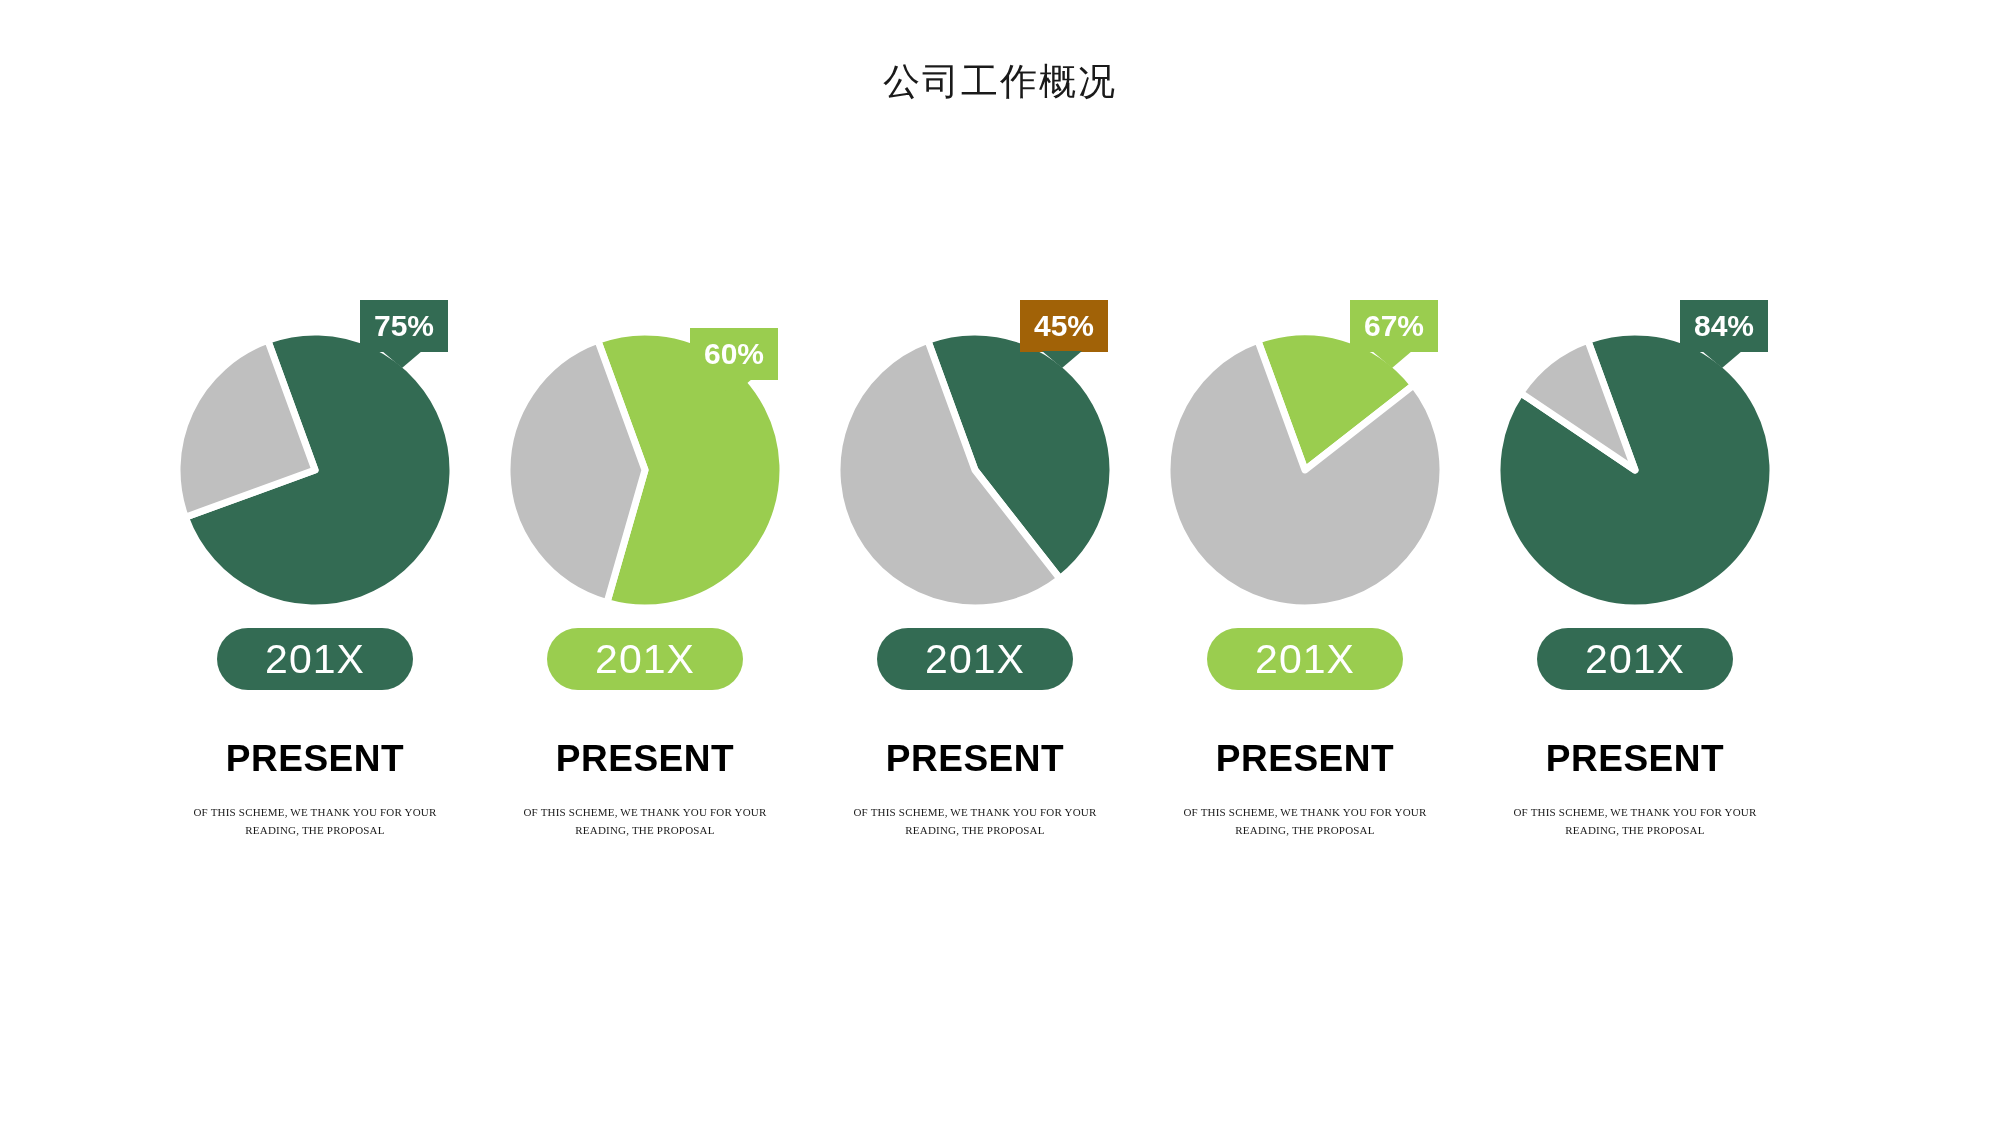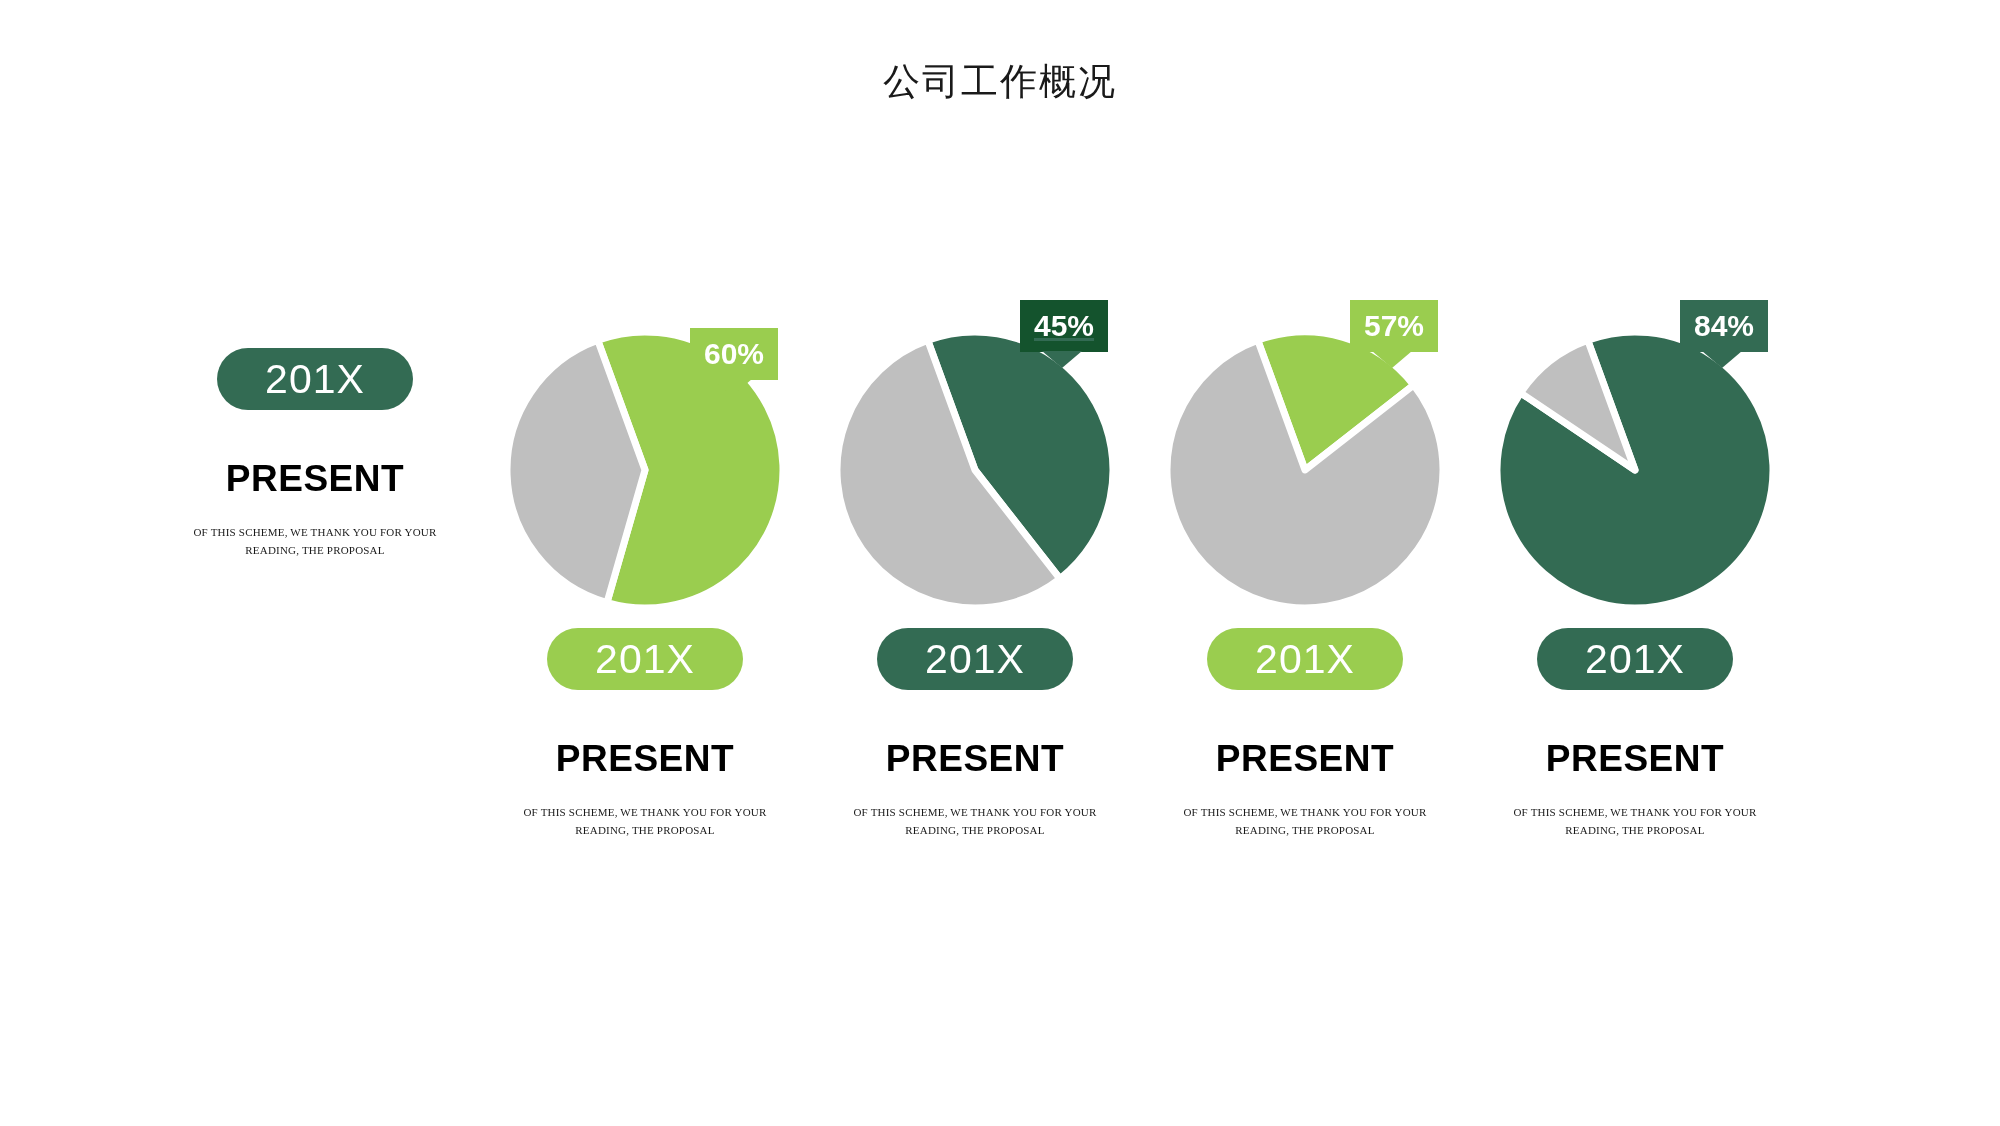--- a/index.html
+++ b/index.html
@@ -138,20 +138,29 @@
   }
 </style>
 </head>
 <body style="background: rgb(255, 255, 255);">
 
 <div class="slide-title">公司工作概况</div>
 
 <div class="columns">
 
   <div class="column">
+    <div class="pie-wrap">
+      <svg class="pie-svg" viewBox="0 0 280 280">
+          <path d="M 140 140 L 92.80122022105772 10.32241833154464 A 138 138 0 1 1 10.32241833154464 187.1987797789423 Z" fill="#336B53" stroke="#ffffff" stroke-width="7" stroke-linejoin="round"></path>
+          <path d="M 140 140 L 10.32241833154464 187.1987797789423 A 138 138 0 0 1 92.80122022105763 10.322418331544668 Z" fill="#BFBFBF" stroke="#ffffff" stroke-width="7" stroke-linejoin="round"></path>
+        </svg>
+      <div class="badge" style="background: rgb(51, 107, 83); color: rgb(51, 107, 83);">
+        <span style="color: rgb(255, 255, 255);">75%</span>
+      </div>
+    </div>
     <div class="year-pill" style="background: rgb(51, 107, 83);">
       <span>201X</span>
     </div>
     <div class="caption">
       <div class="caption-heading">PRESENT</div>
       <div class="caption-body">OF THIS SCHEME, WE THANK YOU FOR YOUR READING, THE PROPOSAL</div>
     </div>
   </div>
 
   <div class="column">
@@ -172,41 +181,41 @@
       <div class="caption-body">OF THIS SCHEME, WE THANK YOU FOR YOUR READING, THE PROPOSAL</div>
     </div>
   </div>
 
   <div class="column">
     <div class="pie-wrap">
       <svg class="pie-svg" viewBox="0 0 280 280">
           <path d="M 140 140 L 92.80122022105772 10.32241833154464 A 138 138 0 0 1 224.96128359494082 248.74548399772763 Z" fill="#336B53" stroke="#ffffff" stroke-width="7" stroke-linejoin="round"></path>
           <path d="M 140 140 L 224.96128359494082 248.74548399772763 A 138 138 0 1 1 92.80122022105763 10.322418331544668 Z" fill="#BFBFBF" stroke="#ffffff" stroke-width="7" stroke-linejoin="round"></path>
         </svg>
-      <div class="badge" style="background: #14532d; color: rgb(51, 107, 83); text-decoration: underline;">
+      <div class="badge" style="background: #a16207; color: rgb(51, 107, 83);">
         <span style="color: rgb(255, 255, 255);">45%</span>
       </div>
     </div>
     <div class="year-pill" style="background: rgb(51, 107, 83);">
       <span>201X</span>
     </div>
     <div class="caption">
       <div class="caption-heading">PRESENT</div>
       <div class="caption-body">OF THIS SCHEME, WE THANK YOU FOR YOUR READING, THE PROPOSAL</div>
     </div>
   </div>
 
   <div class="column">
     <div class="pie-wrap">
       <svg class="pie-svg" viewBox="0 0 280 280">
           <path d="M 140 140 L 92.80122022105772 10.32241833154464 A 138 138 0 0 1 248.74548399772763 55.038716405059176 Z" fill="#9ACD4F" stroke="#ffffff" stroke-width="7" stroke-linejoin="round"></path>
           <path d="M 140 140 L 248.74548399772763 55.038716405059176 A 138 138 0 1 1 92.80122022105763 10.322418331544668 Z" fill="#BFBFBF" stroke="#ffffff" stroke-width="7" stroke-linejoin="round"></path>
         </svg>
       <div class="badge" style="background: rgb(154, 205, 79); color: rgb(154, 205, 79);">
-        <span style="color: rgb(255, 255, 255);">57%</span>
+        <span style="color: rgb(255, 255, 255);">67%</span>
       </div>
     </div>
     <div class="year-pill" style="background: rgb(154, 205, 79);">
       <span>201X</span>
     </div>
     <div class="caption">
       <div class="caption-heading">PRESENT</div>
       <div class="caption-body">OF THIS SCHEME, WE THANK YOU FOR YOUR READING, THE PROPOSAL</div>
     </div>
   </div>

